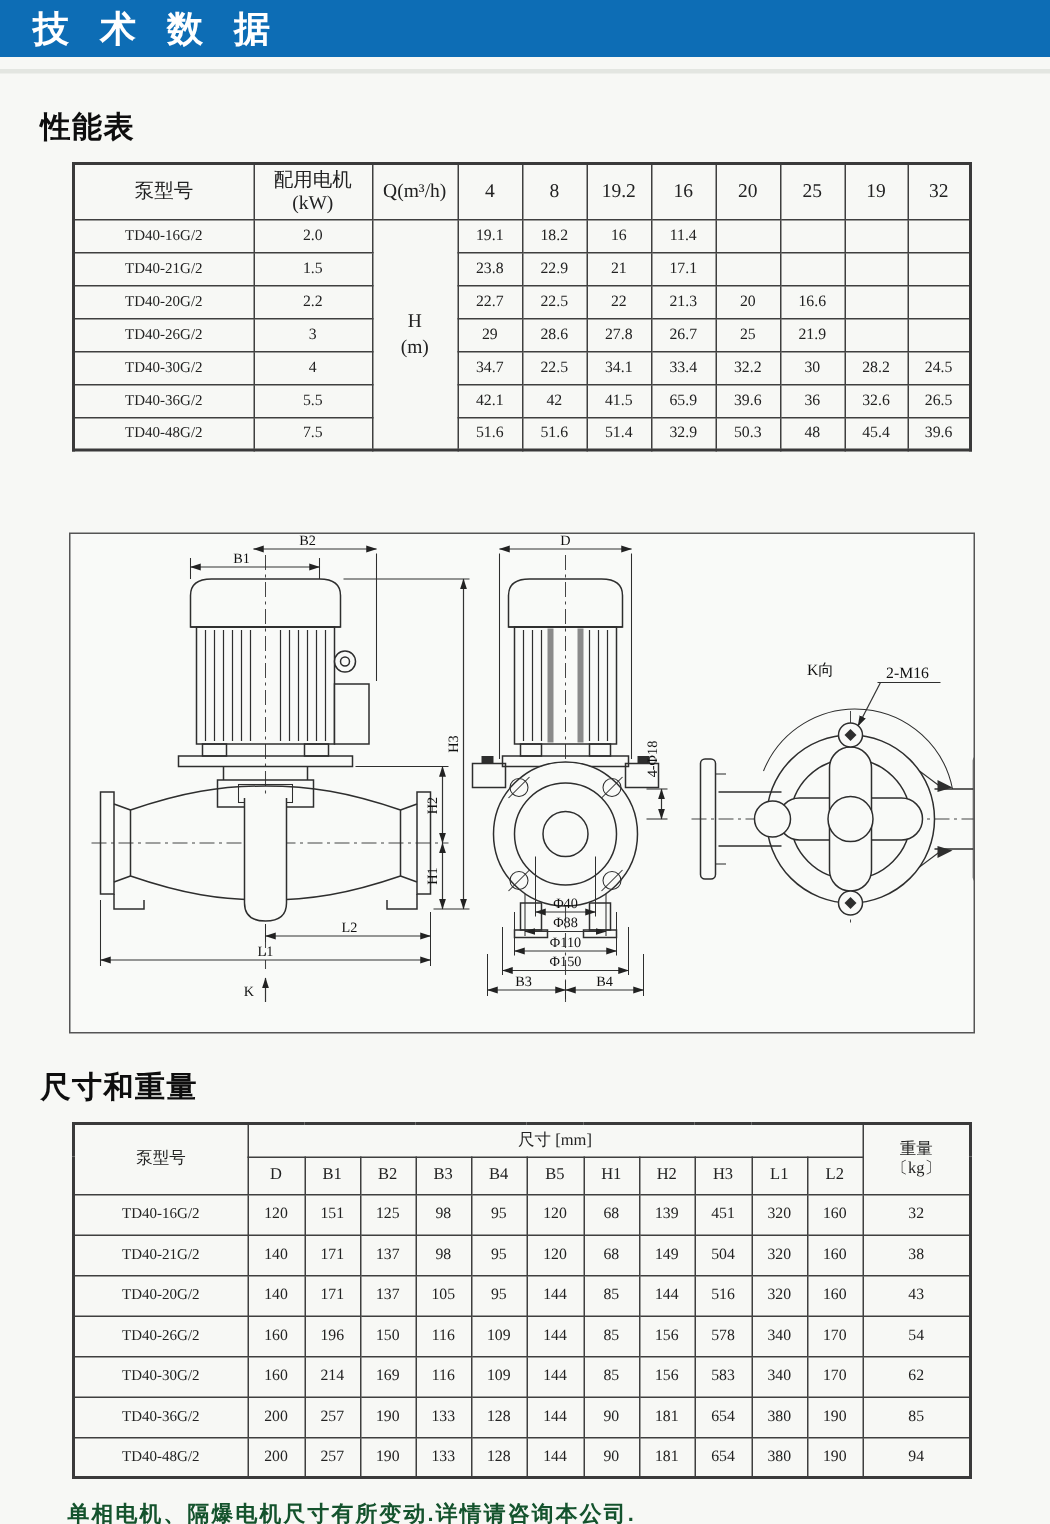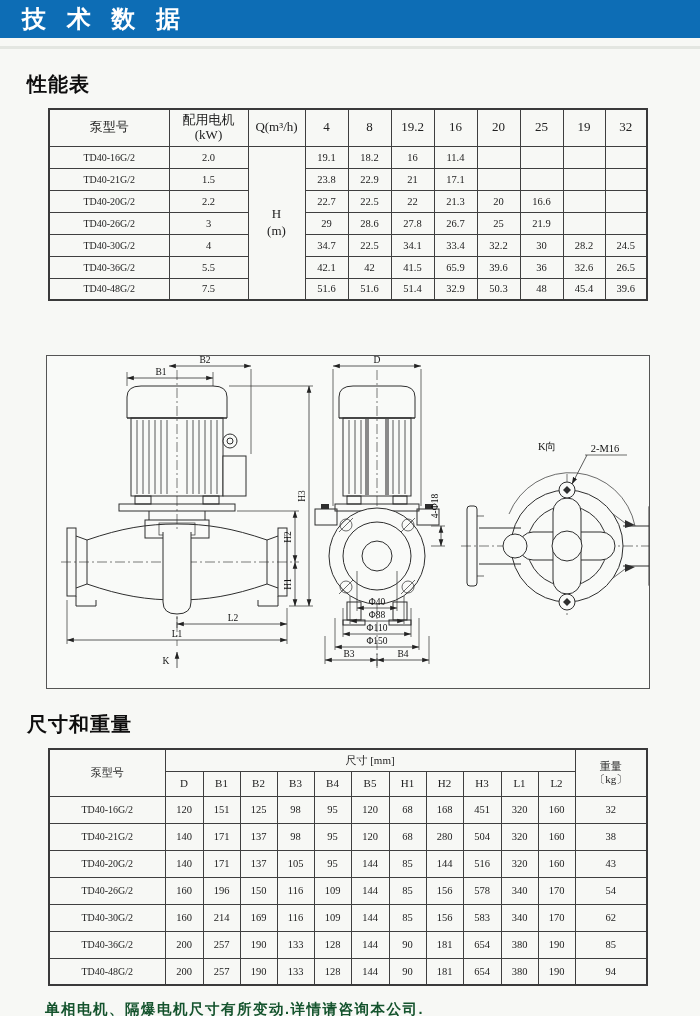--- a/index.html
+++ b/index.html
@@ -465,36 +465,36 @@
   <tbody>
       <tr>
         <td class="model">TD40-16G/2</td>
         <td>120</td>
         <td>151</td>
         <td>125</td>
         <td>98</td>
         <td>95</td>
         <td>120</td>
         <td>68</td>
-        <td>168</td>
+        <td>139</td>
         <td>451</td>
         <td>320</td>
         <td>160</td>
         <td>32</td>
       </tr>
       <tr>
         <td class="model">TD40-21G/2</td>
         <td>140</td>
         <td>171</td>
         <td>137</td>
         <td>98</td>
         <td>95</td>
         <td>120</td>
         <td>68</td>
-        <td>280</td>
+        <td>149</td>
         <td>504</td>
         <td>320</td>
         <td>160</td>
         <td>38</td>
       </tr>
       <tr>
         <td class="model">TD40-20G/2</td>
         <td>140</td>
         <td>171</td>
         <td>137</td>

